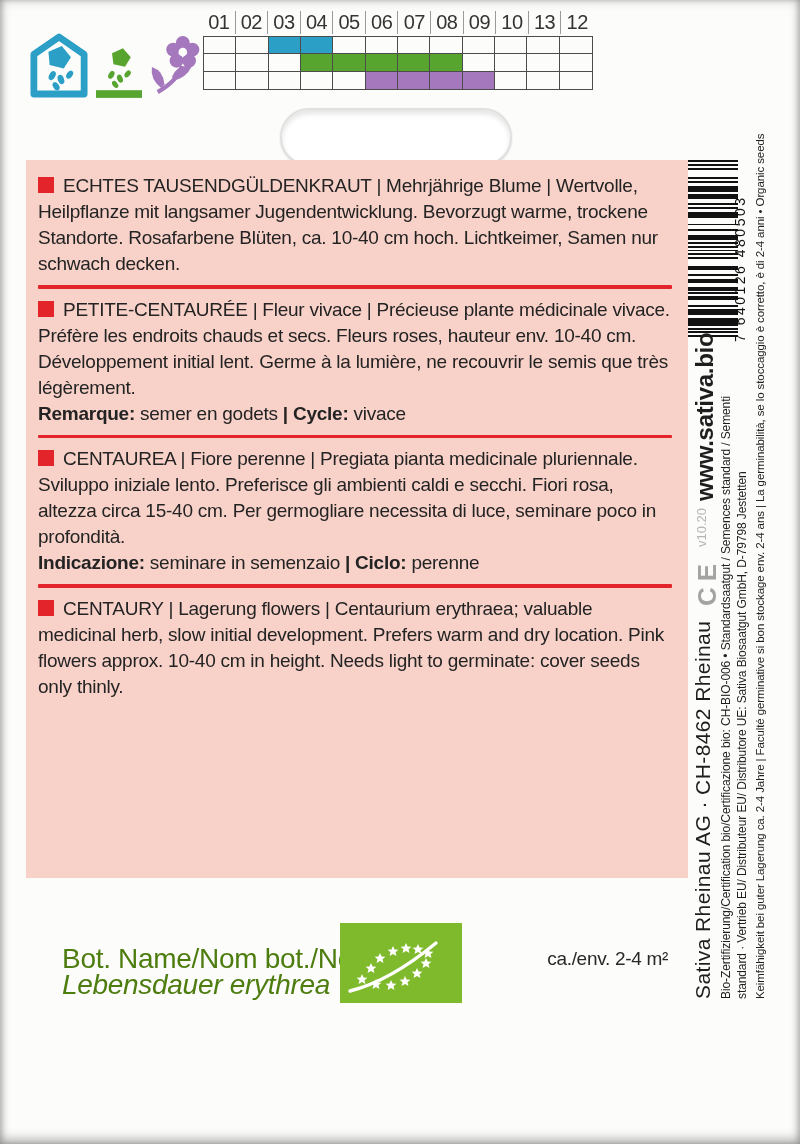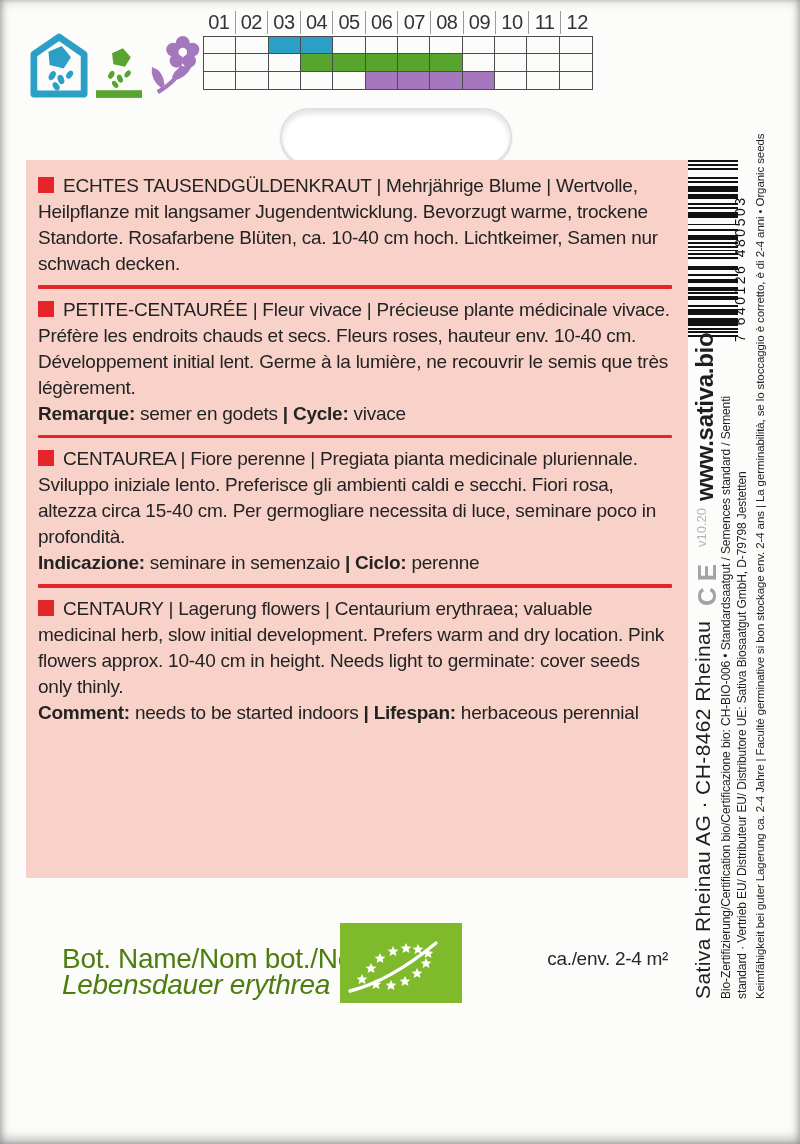--- a/index.html
+++ b/index.html
@@ -111,21 +111,21 @@
       <span class="m-cell">01</span>
       <span class="m-cell">02</span>
       <span class="m-cell">03</span>
       <span class="m-cell">04</span>
       <span class="m-cell">05</span>
       <span class="m-cell">06</span>
       <span class="m-cell">07</span>
       <span class="m-cell">08</span>
       <span class="m-cell">09</span>
       <span class="m-cell">10</span>
-      <span class="m-cell">11</span>
+      <span class="m-cell">13</span>
       <span class="m-cell">12</span>
     </div>
   <div id="cal-grid">
       <div class="cg-cell"></div>
       <div class="cg-cell"></div>
       <div class="cg-cell" style="background: rgb(43, 159, 198);"></div>
       <div class="cg-cell" style="background: rgb(43, 159, 198);"></div>
       <div class="cg-cell"></div>
       <div class="cg-cell"></div>
       <div class="cg-cell"></div>
@@ -186,24 +186,20 @@
       <div class="note"><b>Indicazione:</b>
         <span>seminare in semenzaio</span>
         <b>| Ciclo:</b>
         <span>perenne</span></div>
     </div>
     <div class="sep"></div>
 
     <div class="block">
       <p><span class="bullet"></span><span>CENTAURY | Lagerung flowers |</span>
         <span>Centaurium erythraea; valuable medicinal herb, slow initial development. Prefers warm and dry location. Pink flowers approx. 10-40 cm in height. Needs light to germinate: cover seeds only thinly.</span></p>
-      <div class="note"><b>Comment:</b>
-        <span>needs to be started indoors</span>
-        <b>| Lifespan:</b>
-        <span>herbaceous perennial</span></div>
     </div>
   </div>
 
   <div class="vrt side-barcode" id="barcode">
       <span style="background: rgb(17, 17, 17);"></span>
       <span style="background: transparent;"></span>
       <span style="background: rgb(17, 17, 17);"></span>
       <span style="background: transparent;"></span>
       <span style="background: rgb(17, 17, 17);"></span>
       <span style="background: transparent;"></span>

